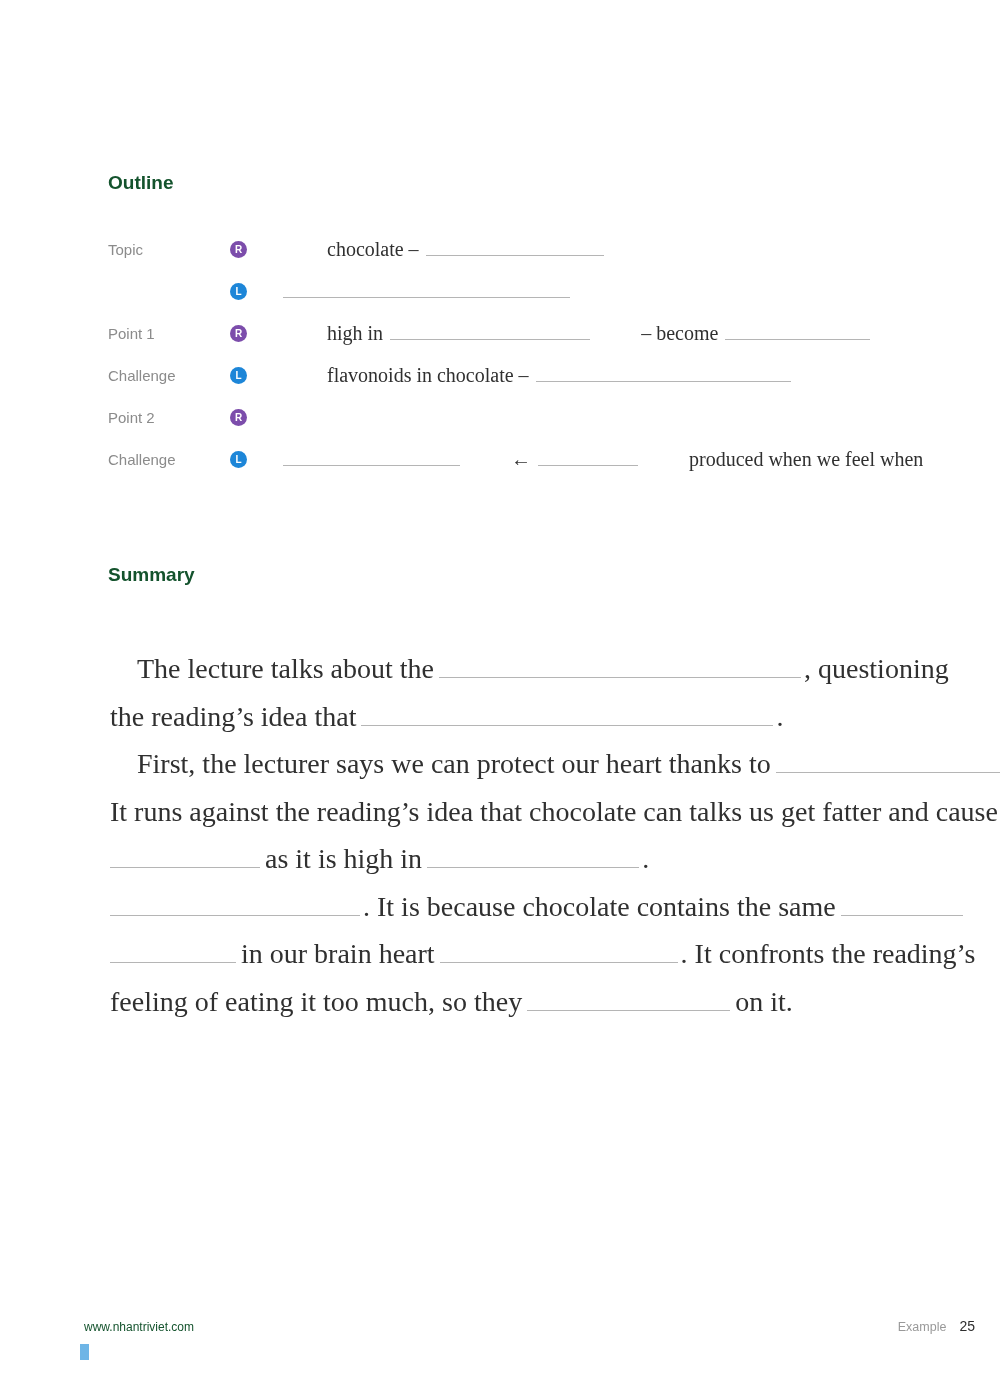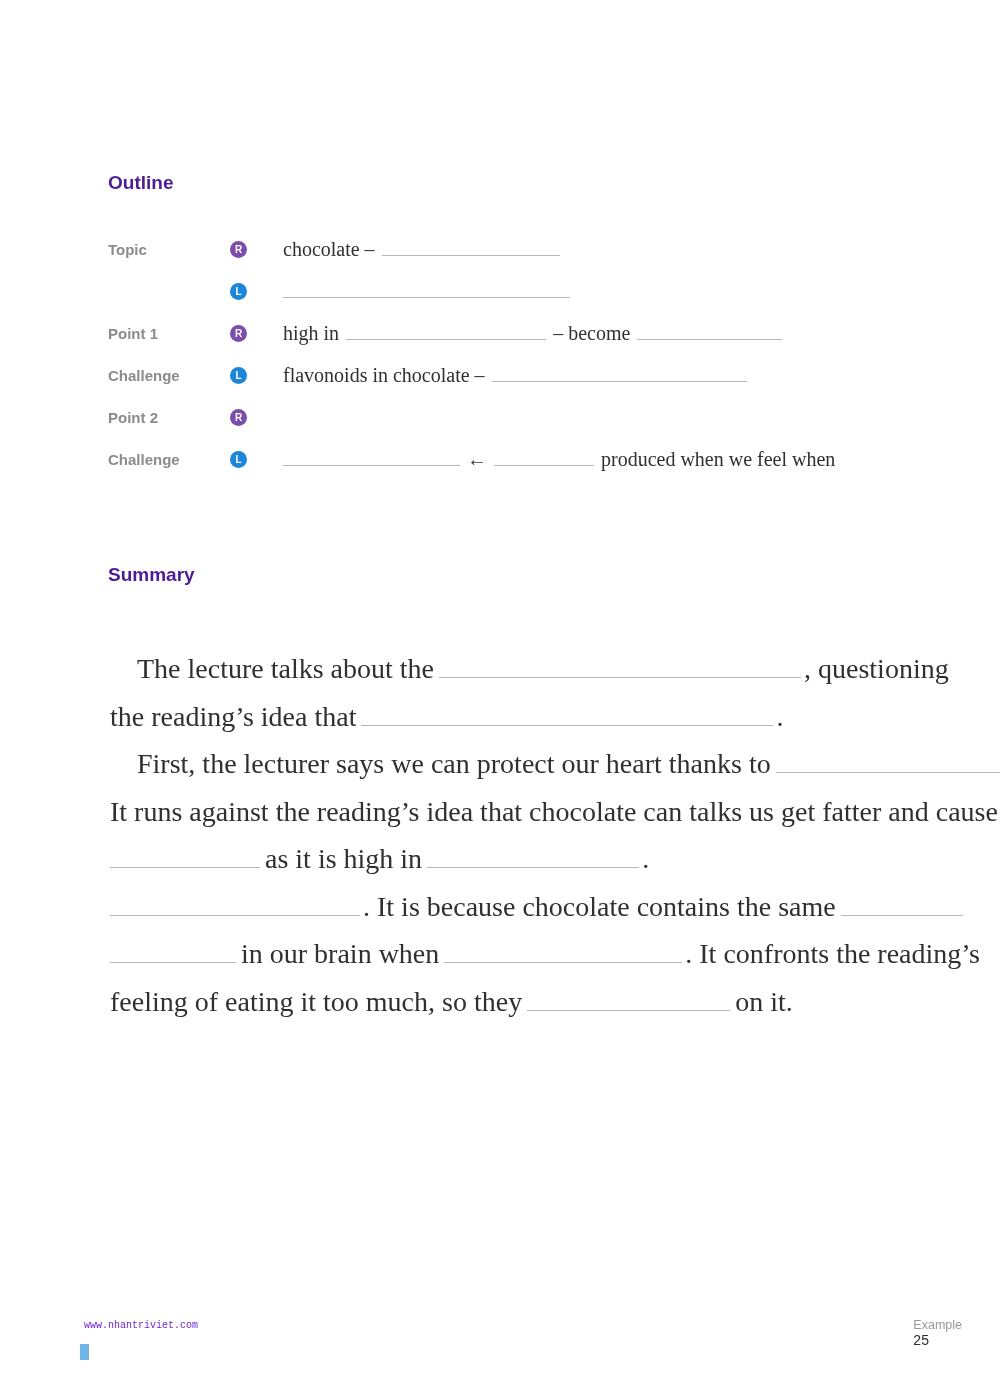--- a/index.html
+++ b/index.html
@@ -12,21 +12,21 @@
     overflow: hidden;
     font-family: "Liberation Serif", serif;
     color: #303030;
   }
   .section-heading {
     position: absolute;
     left: 108px;
     font-family: "Liberation Sans", sans-serif;
     font-size: 19px;
     font-weight: bold;
-    color: #4c1d95;
+    color: #14532d;
   }
   #outline-heading { top: 172px; }
   #summary-heading { top: 564px; }
 
   
   .outline-rows {
     position: absolute;
     left: 108px;
     top: 228px;
     width: 800px;
@@ -35,21 +35,20 @@
     display: flex;
     align-items: center;
     height: 42px;
   }
   .o-label {
     width: 122px;
     flex: 0 0 122px;
     font-family: "Liberation Sans", sans-serif;
     font-size: 15px;
     color: #8b8b8b;
-    font-weight: bold;
   }
   .badge-cell {
     width: 53px;
     flex: 0 0 53px;
     display: flex;
     align-items: center;
   }
   .badge {
     display: inline-flex;
     align-items: center;
@@ -70,21 +69,21 @@
     font-size: 20px;
     line-height: 42px;
   }
   .blank {
     display: inline-block;
     height: 14px;
     border-bottom: 1px solid #b5b5b5;
     vertical-align: baseline;
   }
   .o-text .blank, .o-text .seg { margin-right: 7px; }
-  .o-text .seg { color: #303030; }
+  .o-text .seg { color: #303030; margin-left: 44px; }
 
   
   .summary-body {
     position: absolute;
     left: 110px;
     top: 645px;
     width: 790px;
     font-size: 28px;
   }
   .line {
@@ -95,40 +94,39 @@
   .line.first { padding-left: 27px; }
   .line .seg { margin-right: 5px; }
   .line .blank { margin-right: 5px; }
   .line .tight { margin-left: -2px; }
 
   
   .watermark {
     position: absolute;
     left: 84px;
     top: 1320px;
-    font-family: Liberation Mono, monospace;
-    font-size: 10px;
-    color: #6d28d9;
+    font-family: Liberation Sans, sans-serif;
+    font-size: 12px;
+    color: #14532d;
   }
   .edge-mark {
     position: absolute;
     left: 80px;
     top: 1344px;
     width: 9px;
     height: 16px;
     background: #4aa3e0;
     opacity: 0.8;
   }
   .footer-right {
     position: absolute;
     right: 25px;
     top: 1318px;
     display: flex;
     align-items: baseline;
-    flex-direction: column;
   }
   .example-label {
     font-family: "Liberation Sans", sans-serif;
     font-size: 12.5px;
     color: #999999;
     margin-right: 13px;
   }
   .page-number {
     font-family: "Liberation Sans", sans-serif;
     font-size: 14px;
@@ -198,21 +196,21 @@
   <div class="summary-body">
 
     <div class="line first"><span class="seg">The lecture talks about the</span><span class="blank" style="width:362px"></span><span class="seg tight">, questioning</span></div>
     <div class="line"><span class="seg">the reading’s idea that</span><span class="blank" style="width:412px"></span><span class="seg tight">.</span></div>
 
     <div class="line first"><span class="seg">First, the lecturer says we can protect our heart thanks to</span><span class="blank" style="width:230px"></span><span class="seg tight">.</span></div>
     <div class="line"><span class="seg">It runs against the reading’s idea that chocolate can talks us get fatter and cause</span><span class="blank" style="width:45px"></span></div>
     <div class="line"><span class="blank" style="width:150px"></span><span class="seg">as it is high in</span><span class="blank" style="width:212px"></span><span class="seg tight">.</span></div>
 
     <div class="line"><span class="blank" style="width:250px"></span><span class="seg tight">. It is because chocolate contains the same</span><span class="blank" style="width:122px"></span></div>
-    <div class="line"><span class="blank" style="width:126px"></span><span class="seg">in our brain when</span><span class="blank" style="width:238px"></span><span class="seg tight">. It confronts the reading’s</span></div>
+    <div class="line"><span class="blank" style="width:126px"></span><span class="seg">in our brain heart</span><span class="blank" style="width:238px"></span><span class="seg tight">. It confronts the reading’s</span></div>
     <div class="line"><span class="seg">feeling of eating it too much, so they</span><span class="blank" style="width:203px"></span><span class="seg">on it.</span></div>
 
   </div>
 
   <div class="watermark">www.nhantriviet.com</div>
   <div class="edge-mark"></div>
 
   <div class="footer-right">
     <span class="example-label">Example</span>
     <span class="page-number">25</span>

